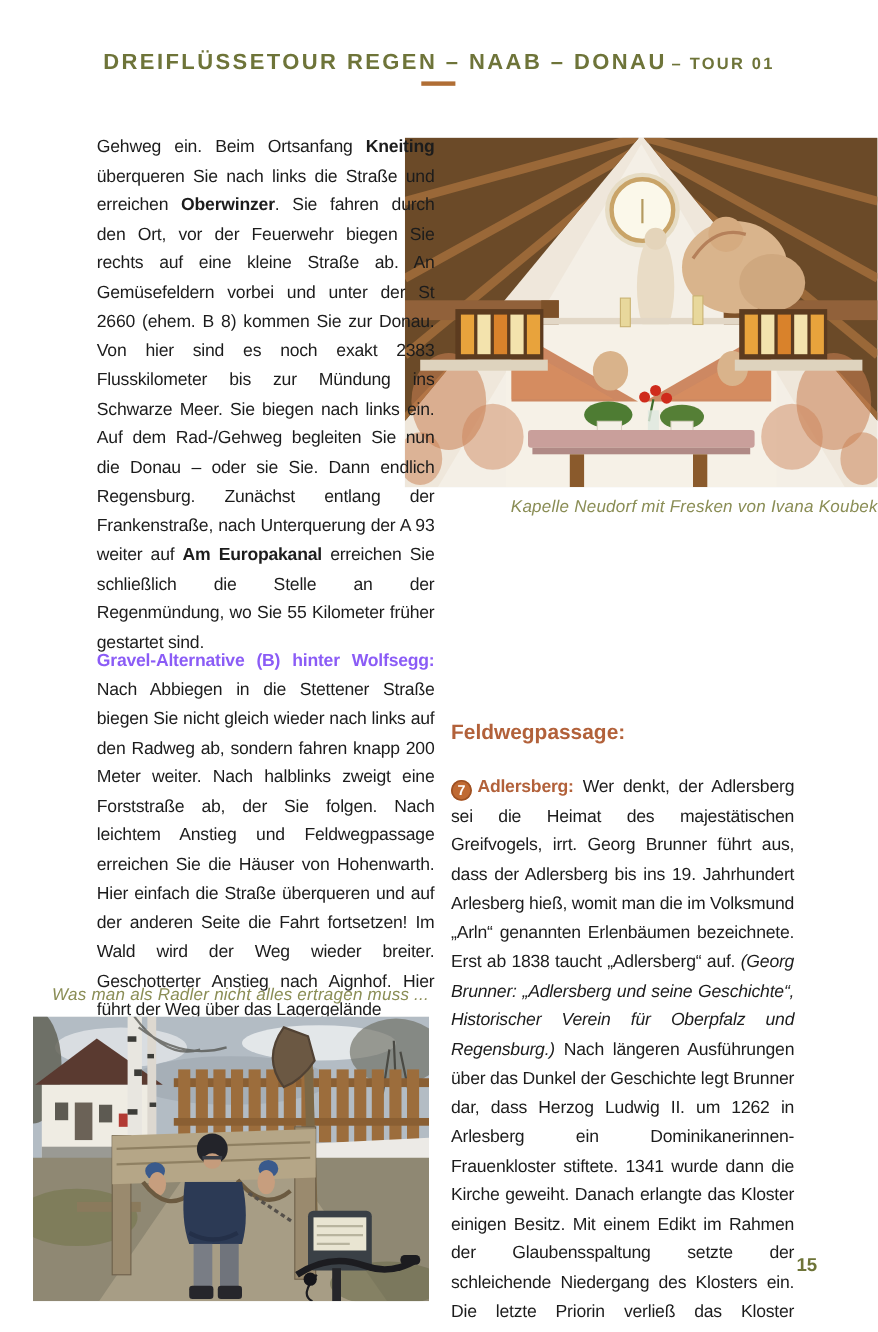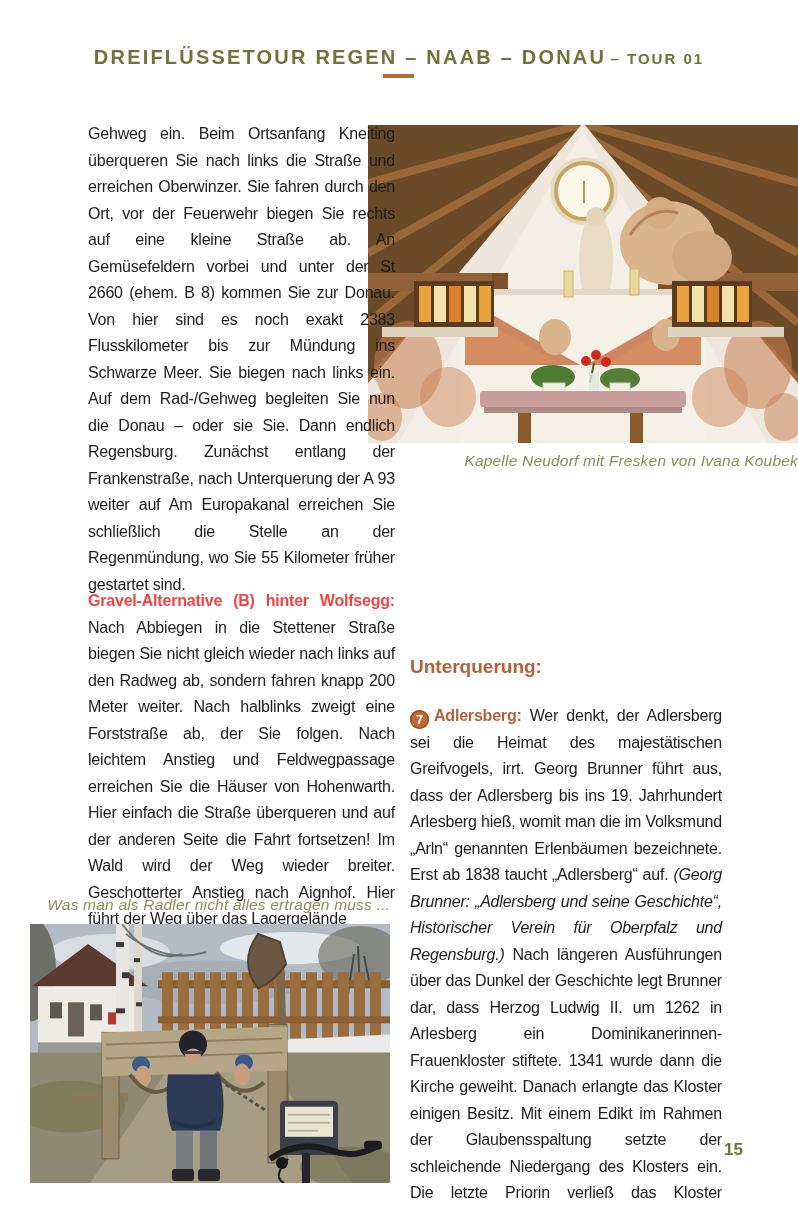--- a/index.html
+++ b/index.html
@@ -2,23 +2,23 @@
 <html lang="de"><head>
 <meta charset="utf-8">
 <style>
   html,body{margin:0;padding:0;background:#ffffff;}
   .page{
     position:relative;width:798px;height:1211px;background:#ffffff;
     font-family:"Liberation Sans",sans-serif;color:#1c1c1c;overflow:hidden;
   }
   .abs{position:absolute;margin:0;}
   .body-text{font-size:16px;line-height:26.5px;text-align:justify;letter-spacing:-0.2px;}
-  .bold{font-weight:normal;margin-top:48px;}
+  .bold{font-weight:bold;margin-top:48px;}
   .ital{font-style:italic;}
-  .green-lead{color:#ef4444;font-weight:bold;}
+  .green-lead{color:#8b5cf6;font-weight:bold;}
   .rust{color:#b2613a;font-weight:bold;}
   .caption{font-style:italic;color:#8a8d55;font-size:15.5px;letter-spacing:0.2px;text-align:right;}
   .page-header{position:absolute;top:46px;left:0;width:100%;text-align:center;white-space:nowrap;}
   .header-title{font-size:20px;font-weight:bold;color:#6e7439;letter-spacing:2.2px;}
   .header-suffix{font-size:15px;font-weight:bold;color:#6e7439;letter-spacing:2px;}
   .header-rule{position:absolute;left:383px;top:74px;width:31px;height:4px;background:#b06e35;}
   .photo{position:absolute;overflow:hidden;background:#eee;}
   .photo svg{display:block;}
   .poi-badge{
     display:inline-block;width:19px;height:19px;border-radius:50%;
@@ -266,21 +266,21 @@
         <path d="M240,234 q30,-20 62,-8 q22,8 44,-4" stroke="#1c1c20" stroke-width="6" fill="none"></path>
         <rect x="334" y="216" width="18" height="9" rx="4" fill="#1c1c20"></rect>
         <rect x="272" y="228" width="8" height="30" fill="#26262a"></rect>
         <path d="M258,234 q-16,18 -4,24" stroke="#1c1c20" stroke-width="2" fill="none"></path>
         <circle cx="252" cy="238" r="6" fill="#15151a"></circle>
       </g>
     </svg>
   </figure>
 
 
-  <h2 class="abs rust" style="left:410px;top:656px;width:312px;font-size:19px;margin:0;">Unterquerung:</h2>
+  <h2 class="abs rust" style="left:410px;top:656px;width:312px;font-size:19px;margin:0;">Feldwegpassage:</h2>
 
   <p class="abs body-text" style="left:410px;top:703px;width:312px;">
     <span class="poi-badge">7</span><span class="rust">Adlersberg:</span><span> Wer denkt, der Adlersberg sei die Heimat des majestätischen Greifvogels, irrt. Georg Brunner führt aus, dass der Adlersberg bis ins 19. Jahrhundert Arlesberg hieß, womit man die im Volksmund „Arln“ genannten Erlenbäumen bezeichnete. Erst ab 1838 taucht „Adlersberg“ auf. </span><span class="ital">(Georg Brunner: „Adlersberg und seine Geschichte“, Historischer Verein für Oberpfalz und Regensburg.)</span><span> Nach längeren Ausführungen über das Dunkel der Geschichte legt Brunner dar, dass Herzog Ludwig II. um 1262 in Arlesberg ein Dominikanerinnen-Frauenkloster stiftete. 1341 wurde dann die Kirche geweiht. Danach erlangte das Kloster einigen Besitz. Mit einem Edikt im Rahmen der Glaubensspaltung setzte der schleichende Niedergang des Klosters ein. Die letzte Priorin verließ das Kloster klammheimlich. 1542 erfolgte der Todesstoß, als</span>
   </p>
 
   <div class="page-number">15</div>
 
 </div>
 
 </body></html>

